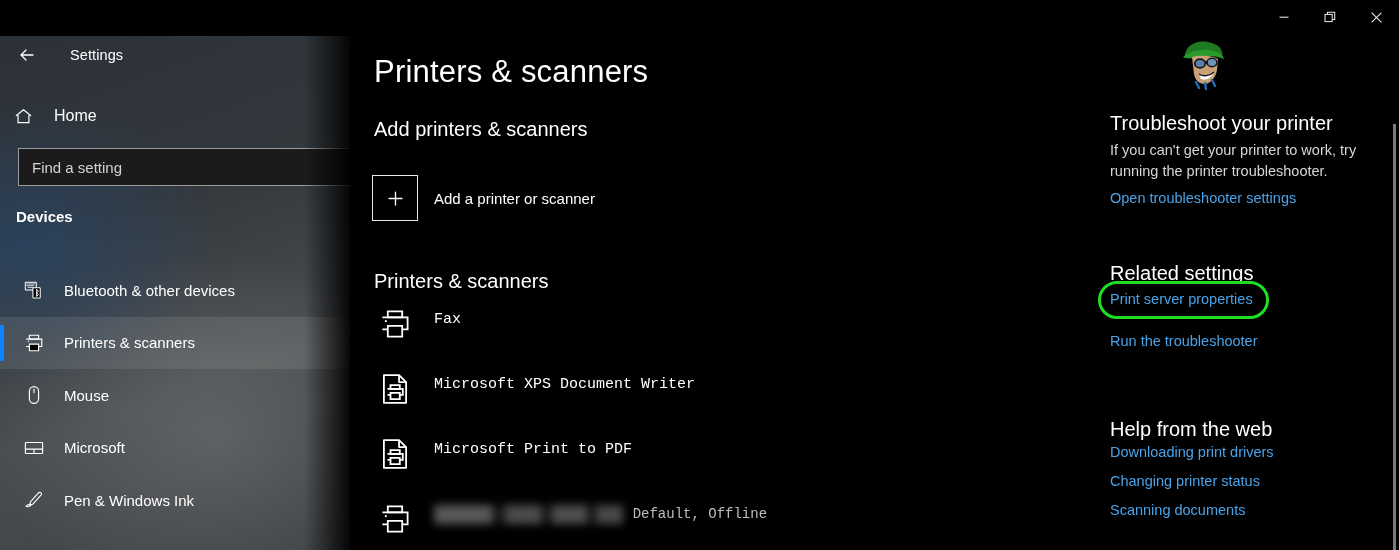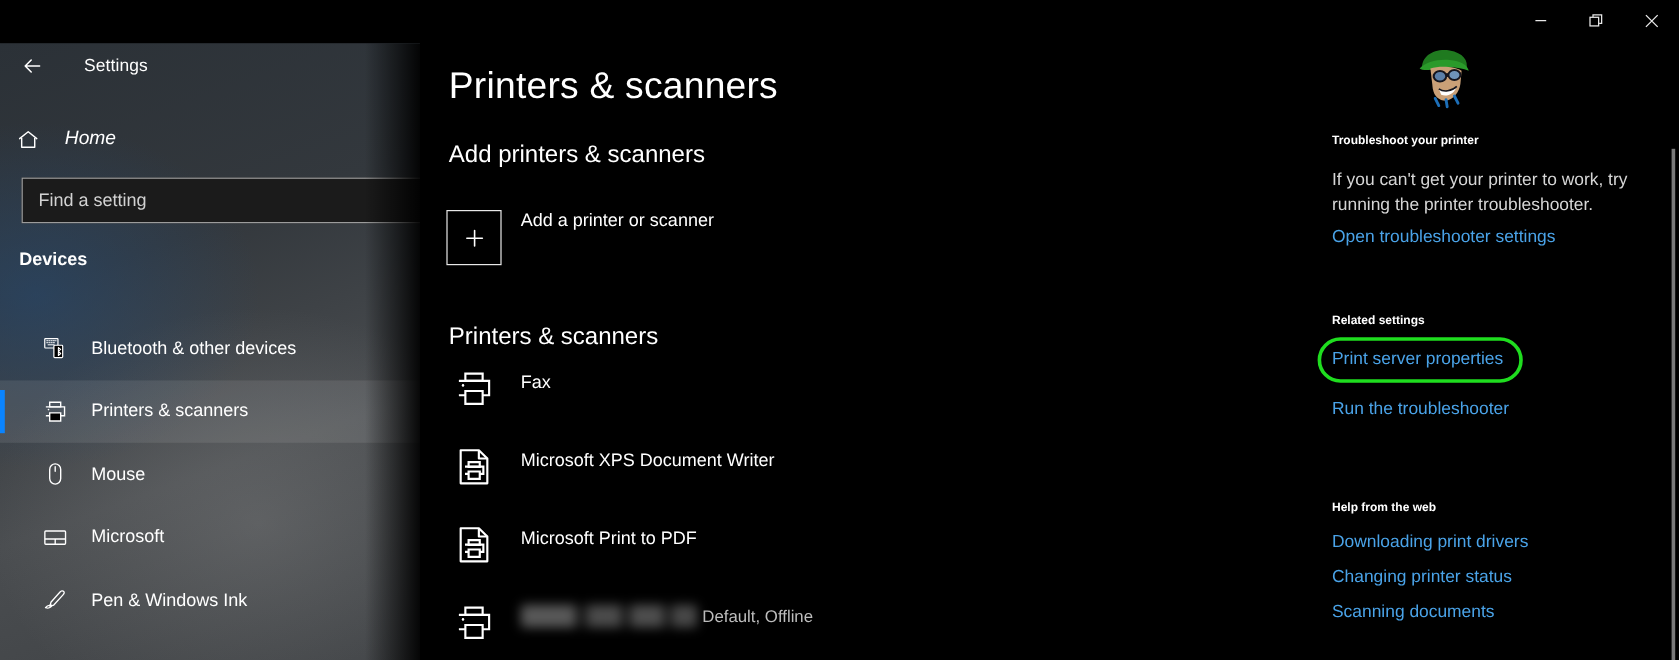--- a/index.html
+++ b/index.html
@@ -50,21 +50,21 @@
     font-size: 14.5px; color: #ffffff;
     margin-left: 20px; letter-spacing: .1px;
   }
 
   .home-row {
     position: absolute; left: 0; top: 62px;
     width: 332px; height: 36px;
     display: flex; align-items: center;
   }
   .home-icon { width: 46px; display: flex; justify-content: center; align-items: center; }
-  .home-label { font-size: 16px; color: #fff; margin-left: 8px; font-style: italic; }
+  .home-label { font-size: 16px; color: #fff; margin-left: 8px; }
 
   .search-wrap {
     position: absolute; left: 18px; top: 112px;
     width: 372px; height: 38px;
     background: #1b1b1b;
     border: 1px solid #9c9c9c;
     display: flex; align-items: center;
   }
   .search-wrap input {
     flex: 1;
@@ -79,21 +79,21 @@
   .devices-head {
     position: absolute; left: 16px; top: 172px;
     font-size: 15px; font-weight: bold; color: #ffffff;
   }
 
   .nav-list { position: absolute; left: 0; top: 228px; width: 350px; }
   .nav-item {
     position: relative;
     height: 52.5px;
     display: flex; align-items: center;
-    padding-left: 30px;
+    padding-left: 18px;
   }
   .nav-item.selected { background: rgba(255,255,255,0.09); }
   .nav-item.selected::before {
     content: "";
     position: absolute; left: 0; top: 8px;
     width: 4px; height: 36px;
     background: #0a84ff;
   }
   .nav-ico { width: 32px; display: flex; align-items: center; justify-content: center; flex: none; }
   .nav-label { font-size: 15px; color: #ffffff; margin-left: 14px; white-space: nowrap; }
@@ -111,34 +111,34 @@
   }
   .section-head {
     position: absolute; left: 24px;
     font-size: 20px; color: #ffffff; font-weight: normal;
   }
   #addHead { top: 118px; }
   #printersHead { top: 270px; }
 
   .add-row {
     position: absolute; left: 22px; top: 175px;
-    display: flex; align-items: flex-start;
+    display: flex; align-items: center;
   }
   .plus-box {
     width: 46px; height: 46px;
     border: 1.5px solid #e8e8e8;
     display: flex; align-items: center; justify-content: center;
     flex: none;
   }
   .add-label { font-size: 15px; color: #ffffff; margin-left: 16px; }
 
   .printer-list { position: absolute; left: 22px; top: 300px; width: 700px; }
   .printer-row {
     height: 65px;
-    display: flex; align-items: flex-start;
+    display: flex; align-items: flex-start; font-family: Liberation Mono, monospace;
   }
   .p-ico { width: 46px; flex: none; display: flex; justify-content: center; padding-top: 6px; }
   .p-text { margin-left: 16px; padding-top: 10px; }
   .p-name { font-size: 15px; color: #ffffff; white-space: nowrap; }
   .p-name.redacted {
     color: transparent;
     background: linear-gradient(90deg,
        rgba(160,160,160,0.55) 0%, rgba(160,160,160,0.55) 30%,
        rgba(0,0,0,0.15) 33%,
        rgba(150,150,150,0.5) 40%, rgba(150,150,150,0.5) 56%,
@@ -157,21 +157,21 @@
     position: absolute; left: 1110px; top: 0;
     width: 289px; height: 550px;
     background: #000;
   }
   .mascot {
     position: absolute; left: 62px; top: 36px;
     width: 62px; height: 56px;
   }
   .r-head {
     position: absolute; left: 0;
-    font-size: 10px; color: #ffffff; font-weight: bold;
+    font-size: 20px; color: #ffffff; font-weight: normal;
     white-space: nowrap;
   }
   #tsHead { top: 112px; }
   #relHead { top: 262px; }
   #webHead { top: 418px; text-align: center; }
 
   .r-body {
     position: absolute; left: 0; top: 140px;
     width: 266px;
     font-size: 14.5px; color: #d6d6d6; line-height: 1.44;

